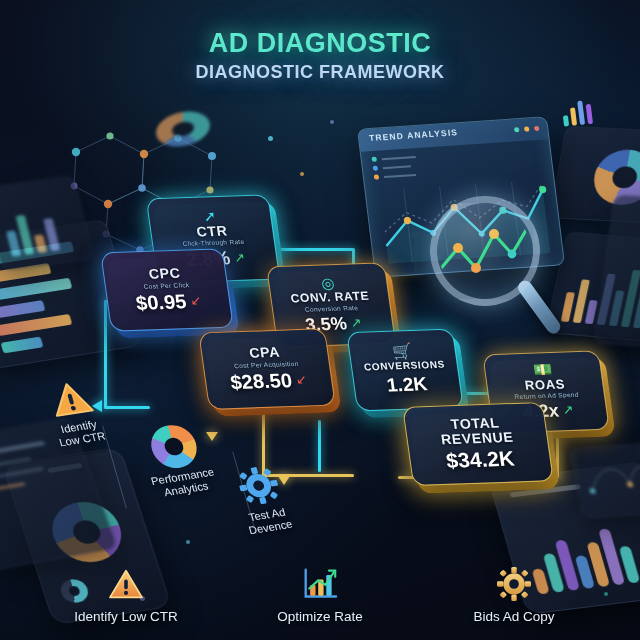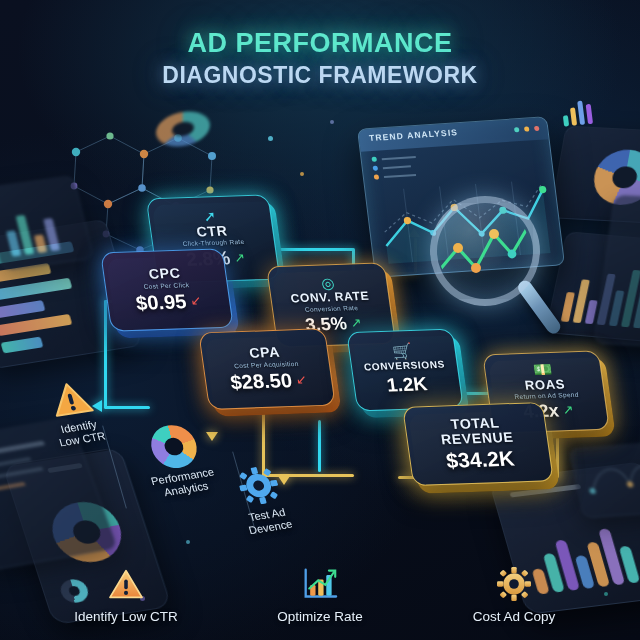--- a/index.html
+++ b/index.html
@@ -34,21 +34,21 @@
     background:linear-gradient(155deg,rgba(30,44,70,.95),rgba(14,22,40,.95));
     border:1px solid rgba(130,180,230,.12);
     box-shadow:0 14px 30px rgba(0,0,0,.6); }
   .notch { position:absolute; left:50%; transform:translateX(-50%); top:9px;
     width:34px; height:5px; border-radius:3px; background:rgba(180,210,240,.35); }
 
   
   .title-wrap { position:absolute; top:28px; left:0; right:0; text-align:center; z-index:40; }
   .t1 { font-size:27px; font-weight:bold; letter-spacing:.5px; color:#5fe9cd;
         text-shadow:0 0 18px rgba(70,230,200,.75),0 0 38px rgba(50,200,180,.40); }
-  .t2 { font-size:23px; font-weight:bold; letter-spacing:.5px; color:#bcd8f2; margin-top:3px;
+  .t2 { font-size:18px; font-weight:bold; letter-spacing:.5px; color:#bcd8f2; margin-top:3px;
         text-shadow:0 0 16px rgba(140,190,245,.6),0 0 34px rgba(90,150,220,.35); }
 
   
   #trend { position:absolute; left:366px; top:122px; width:190px; height:150px; z-index:22;
     transform: rotate(-7deg) skewY(3.2deg);
     border-radius:9px; border:1px solid rgba(130,200,235,.45);
     background:linear-gradient(160deg,rgba(30,58,92,.97),rgba(14,28,50,.98));
     box-shadow:0 16px 34px rgba(0,0,0,.65), 0 0 18px rgba(90,200,235,.22) inset; }
   #trend .bar-top { position:absolute; left:0; right:0; top:0; height:22px;
     border-radius:8px 8px 0 0; background:linear-gradient(90deg,rgba(62,108,156,.75),rgba(40,78,120,.55)); }
@@ -229,21 +229,21 @@
     <div class="spark" style="left:300px;top:172px;width:4px;height:4px;background:#efb24c;opacity:.75"></div>
     <div class="spark" style="left:330px;top:120px;width:4px;height:4px;background:#8f9fe0;opacity:.6"></div>
     <div class="spark" style="left:232px;top:330px;width:4px;height:4px;background:#49c8d8;opacity:.55"></div>
     <div class="spark" style="left:560px;top:370px;width:5px;height:5px;background:#efb24c;opacity:.7"></div>
     <div class="spark" style="left:186px;top:540px;width:4px;height:4px;background:#5fd0e8;opacity:.6"></div>
     <div class="spark" style="left:140px;top:596px;width:5px;height:5px;background:#8f7de0;opacity:.5"></div>
     <div class="spark" style="left:604px;top:592px;width:4px;height:4px;background:#3ecfc0;opacity:.55"></div>
   </div>
 
   <div class="title-wrap">
-    <div class="t1">AD PERFORMANCE</div>
+    <div class="t1">AD DIAGNOSTIC</div>
     <div class="t2">DIAGNOSTIC FRAMEWORK</div>
   </div>
 
   <div>
 
     <div class="wire h cy" style="left:268px;top:248px;width:86px;"></div>
     <div class="wire v cy" style="left:352px;top:248px;height:34px;"></div>
 
     <div class="wire v cy" style="left:104px;top:300px;height:108px;"></div>
     <div class="wire h cy" style="left:104px;top:300px;width:34px;"></div>
@@ -514,17 +514,17 @@
             <rect x="0" y="16" width="7" height="6" rx="1.5"></rect>
               <rect x="31" y="16" width="7" height="6" rx="1.5"></rect>
             <rect x="4" y="4" width="6" height="6" rx="1.5" transform="rotate(-45 7 7)"></rect>
             <rect x="28" y="4" width="6" height="6" rx="1.5" transform="rotate(45 31 7)"></rect>
             <rect x="4" y="28" width="6" height="6" rx="1.5" transform="rotate(45 7 31)"></rect>
             <rect x="28" y="28" width="6" height="6" rx="1.5" transform="rotate(-45 31 31)"></rect>
           </g>
           <circle cx="19" cy="19" r="5.4" fill="#0d1a30"></circle>
         </svg>
       </div>
-      <div class="lgtext">Cost Ad Copy</div>
+      <div class="lgtext">Bids Ad Copy</div>
     </div>
   </div>
 
 </div>
 
 </body></html>

